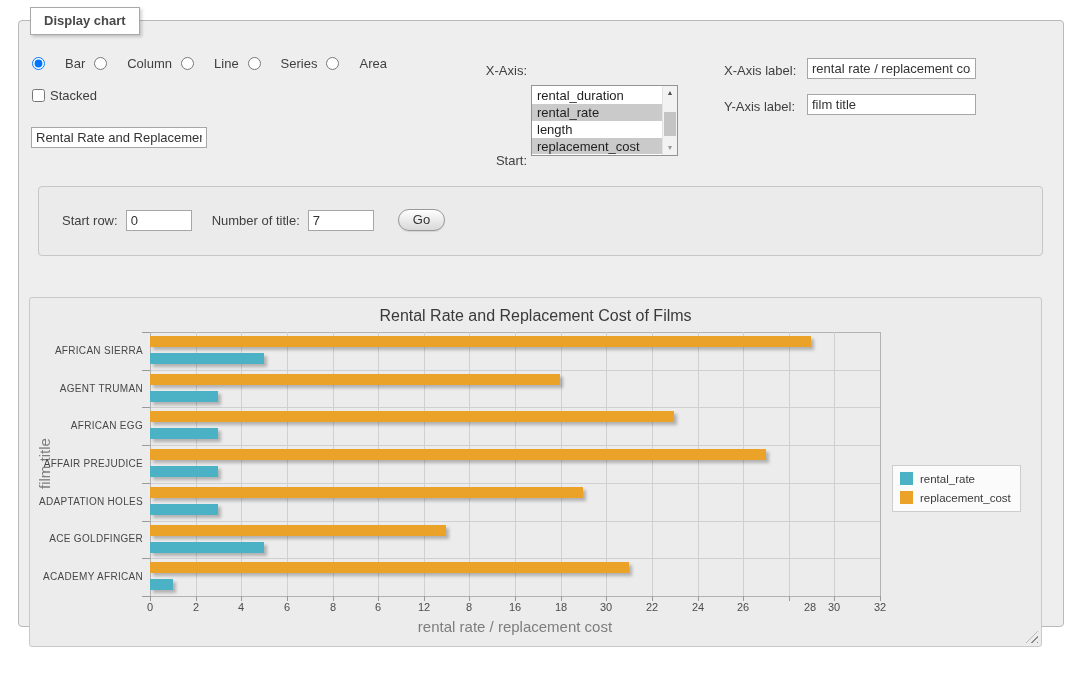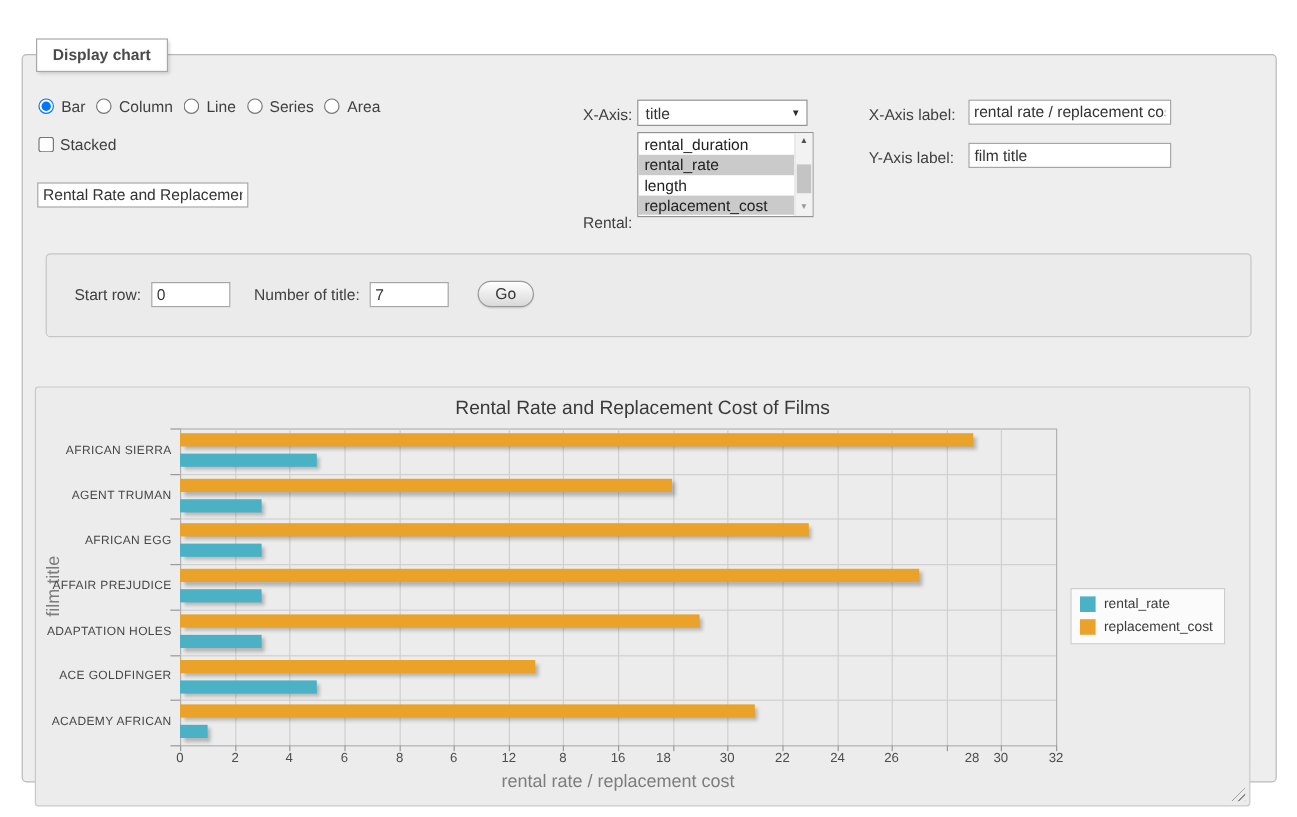--- a/index.html
+++ b/index.html
@@ -1,27 +1,27 @@
 <!DOCTYPE html>
 <html><head>
 <meta charset="utf-8">
 <style>
   * { box-sizing: border-box; margin: 0; padding: 0; }
   html,body { background:#fff; }
   body { font-family:"Liberation Sans", sans-serif; font-size:13px; color:#3f3f3f; }
   .page { position:relative; width:1081px; height:681px; background:#fff; overflow:hidden; }
 
   .fieldset { position:absolute; left:18px; top:20px; width:1046px; height:607px;
-    background:#eeeeee; border:1px solid #b9b9b9; border-radius:4px;margin-top:25px; }
+    background:#eeeeee; border:1px solid #b9b9b9; border-radius:4px; }
   .legend-tab { position:absolute; left:11px; top:-14px; background:#fff;
     border:1px solid #a8a8a8; padding:5px 13px 6px; font-weight:bold; font-size:13px;
     color:#4a4a4a; box-shadow:2px 2px 3px rgba(0,0,0,0.18); white-space:nowrap; }
 
   .radio-row { position:absolute; left:13px; top:35px; display:flex; align-items:center; gap:9px; }
-  .radio-item { display:flex; align-items:center; gap:6px; cursor:default; }
+  .radio-item { display:flex; align-items:center; gap:20px; cursor:default; }
   .radio-item input { margin:0; }
   .stacked { position:absolute; left:13px; top:67px; display:flex; align-items:center; gap:5px; }
   .stacked input { margin:0; }
 
   input[type="text"] { border:1px solid #a6a6a6; background:#fff; color:#333;
     font-family:"Liberation Sans", sans-serif; font-size:13px; padding:3px 4px; height:21px; }
   .title-input { position:absolute; left:12px; top:106px; width:176px; }
 
   .lbl { position:absolute; color:#3f3f3f; white-space:nowrap; }
   .xaxis-lbl  { left:412px; top:42px;  width:96px; text-align:right; }
@@ -124,26 +124,22 @@
       </div>
 
     <label class="stacked">
       <input type="checkbox" id="stacked-cb" style="">
       <span>Stacked</span>
     </label>
 
     <input type="text" class="title-input" value="Rental Rate and Replacement Cost of Films" style="">
 
     <span class="lbl xaxis-lbl">X-Axis:</span>
-    <div class="select">
-      <span>title</span>
-      <span class="sel-arrow">▼</span>
-    </div>
-
-    <span class="lbl series-lbl">Rental:</span>
+
+    <span class="lbl series-lbl">Start:</span>
     <div class="multiselect">
       <div class="ms-options" id="series-options">
           <div class="opt">rental_duration</div>
           <div class="opt selected">rental_rate</div>
           <div class="opt">length</div>
           <div class="opt selected">replacement_cost</div>
         </div>
       <div class="msb">
         <div class="msb-btn up">▲</div>
         <div class="msb-thumb"></div>
@@ -244,21 +240,21 @@
         <div class="xticklbl" style="left: 303px;">8</div>
         <div class="xtickmark" style="left: 348px;"></div>
         <div class="xticklbl" style="left: 348px;">6</div>
         <div class="xtickmark" style="left: 394px;"></div>
         <div class="xticklbl" style="left: 394px;">12</div>
         <div class="xtickmark" style="left: 439px;"></div>
         <div class="xticklbl" style="left: 439px;">8</div>
         <div class="xtickmark" style="left: 485px;"></div>
         <div class="xticklbl" style="left: 485px;">16</div>
         <div class="xtickmark" style="left: 531px;"></div>
-        <div class="xticklbl" style="left: 511px; text-align: right;">18</div>
+        <div class="xticklbl" style="left: 531px;">18</div>
         <div class="xtickmark" style="left: 576px;"></div>
         <div class="xticklbl" style="left: 576px;">30</div>
         <div class="xtickmark" style="left: 622px;"></div>
         <div class="xticklbl" style="left: 622px;">22</div>
         <div class="xtickmark" style="left: 668px;"></div>
         <div class="xticklbl" style="left: 668px;">24</div>
         <div class="xtickmark" style="left: 713px;"></div>
         <div class="xticklbl" style="left: 713px;">26</div>
         <div class="xtickmark" style="left: 759px;"></div>
         <div class="xticklbl" style="left: 780px;">28</div>

